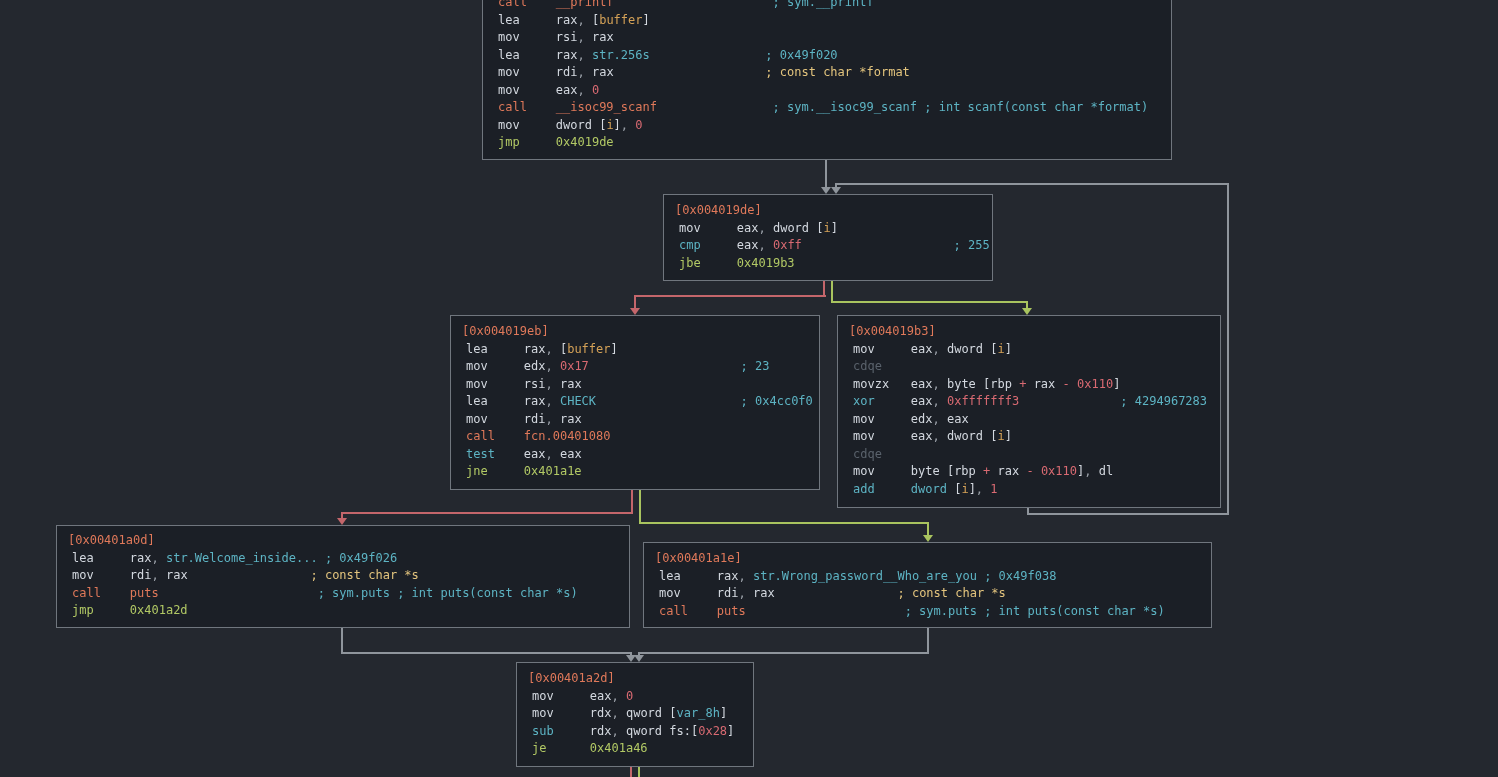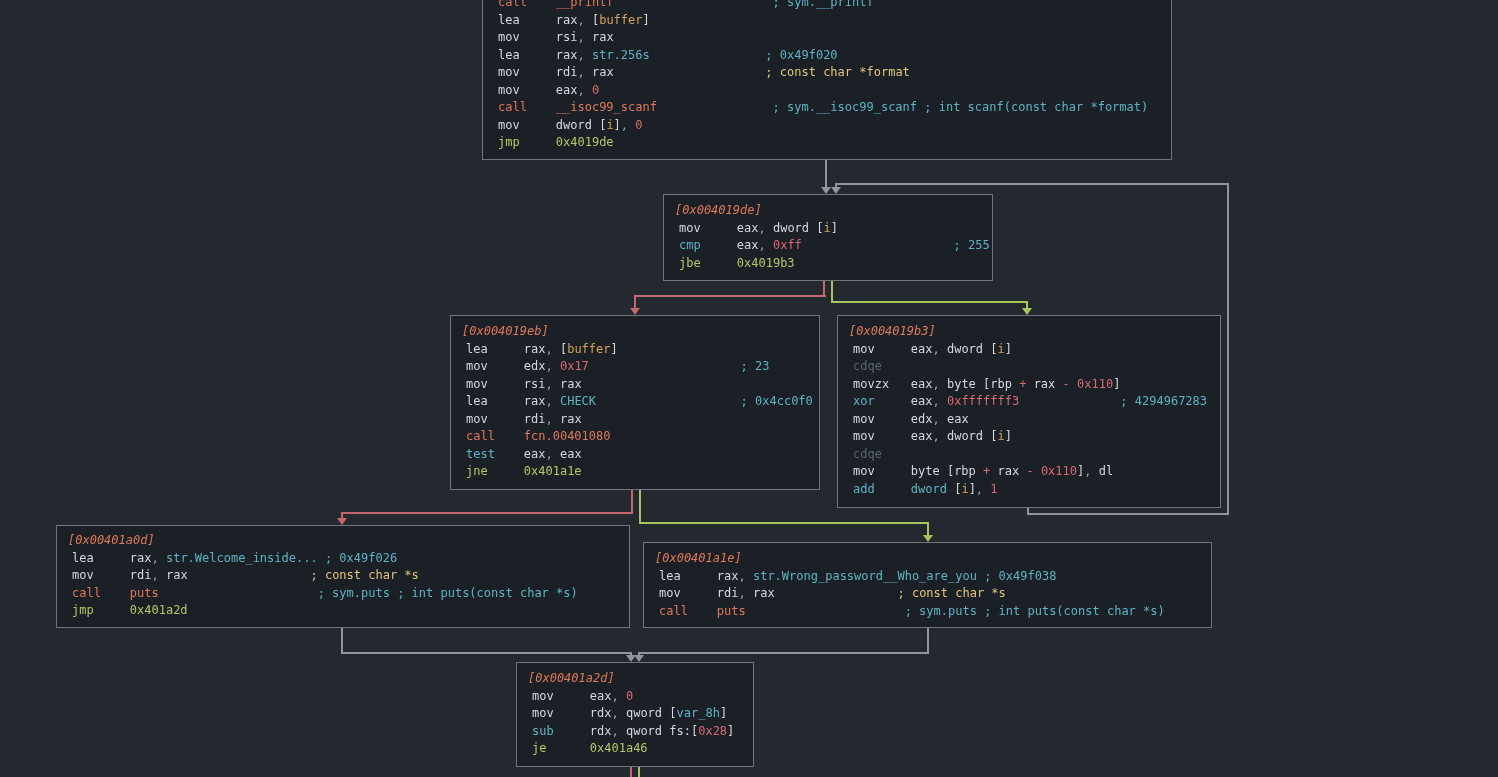--- a/index.html
+++ b/index.html
@@ -12,21 +12,21 @@
     font-size:12px;
   }
   .block{
     position:absolute;
     background:#1b1f26;
     border:1px solid #70767e;
     box-sizing:border-box;
     white-space:pre;
     line-height:17.5px;
   }
-  .hdr{padding-left:11px;font-style:italic;}
+  .hdr{padding-left:11px;}
   .line{padding-left:15px;}
   .seg{white-space:pre;}
   .edge-seg{position:absolute;}
   .arrow{position:absolute;width:0;height:0;
     border-left:5px solid transparent;border-right:5px solid transparent;}
 </style>
 </head>
 <body>
 
 <div id="canvas">

